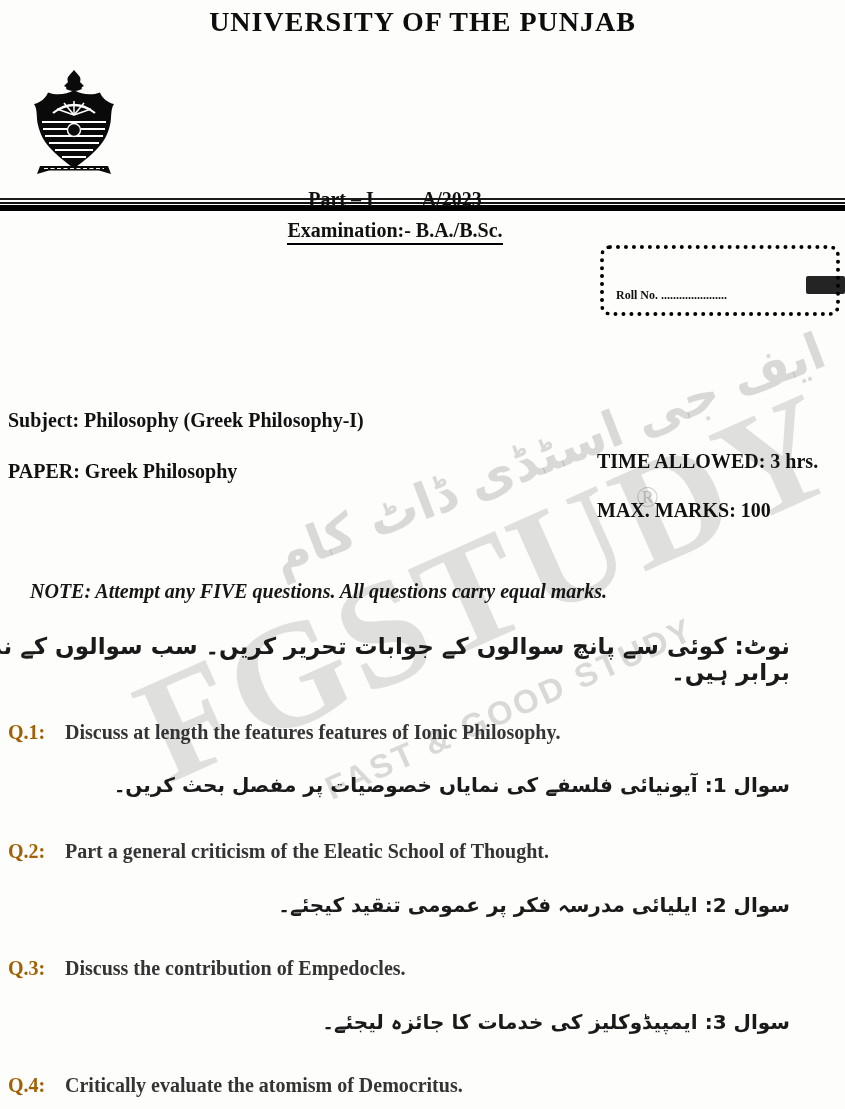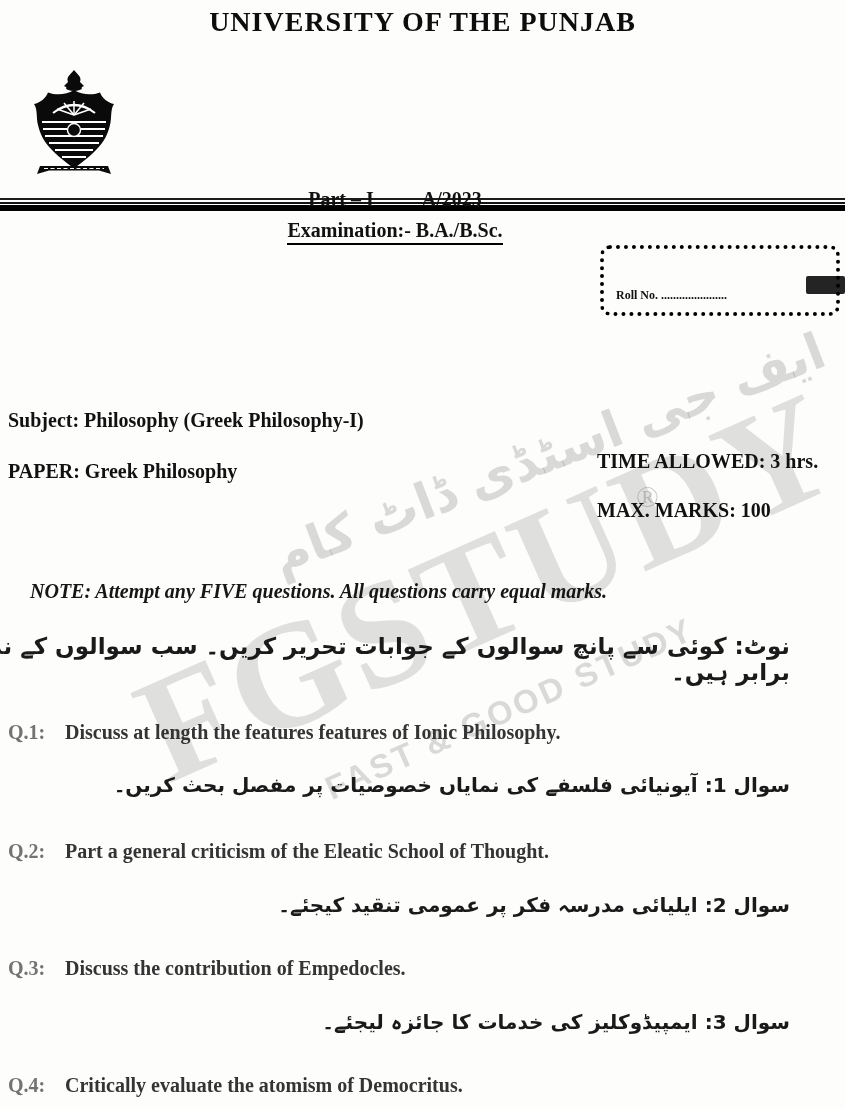--- a/index.html
+++ b/index.html
@@ -36,21 +36,21 @@
   .divider { position: absolute; left: 0; top: 198px; width: 845px; height: 14px;
     background: linear-gradient(#1c1c1c 0 2px, #fff 2px 4px, #141414 4px 6px, #fff 6px 7px, #000 7px 13px, #fff 13px 14px);
   }
   
   .note-en { position: absolute; left: 30px; top: 222px; font-size: 20px;
              font-weight: bold; font-style: italic; color: #161616; }
   .urdu { direction: rtl; font-family: "DejaVu Sans", sans-serif; font-weight: bold; color: #1a1a1a; }
   .note-ur { position: absolute; right: 55px; top: 252px; font-size: 23px; }
   
   .q-en { position: absolute; left: 8px; font-size: 20px; font-weight: bold; color: #343434; }
-  .q-en .q-num { display: inline-block; width: 57px; color: #737373; }
+  .q-en .q-num { display: inline-block; width: 57px; color: #a16207; }
   .q-ur { position: absolute; right: 55px; font-size: 20px; }
   
   .wm { position: absolute; z-index: 0; pointer-events: none; white-space: nowrap; }
   .wm-brand { left: 115px; top: 500px; font-size: 150px; font-weight: bold;
               color: rgba(90,90,90,0.18); transform: rotate(-24deg); letter-spacing: 4px; }
   .wm-tag { left: 310px; top: 690px; font-size: 33px; font-weight: bold;
             color: rgba(90,90,90,0.22); transform: rotate(-24deg); letter-spacing: 3px;
             font-family: "Liberation Sans", sans-serif; }
   .wm-urdu { left: 255px; top: 425px; font-size: 50px; font-weight: bold;
              color: rgba(90,90,90,0.22); transform: rotate(-21deg);

